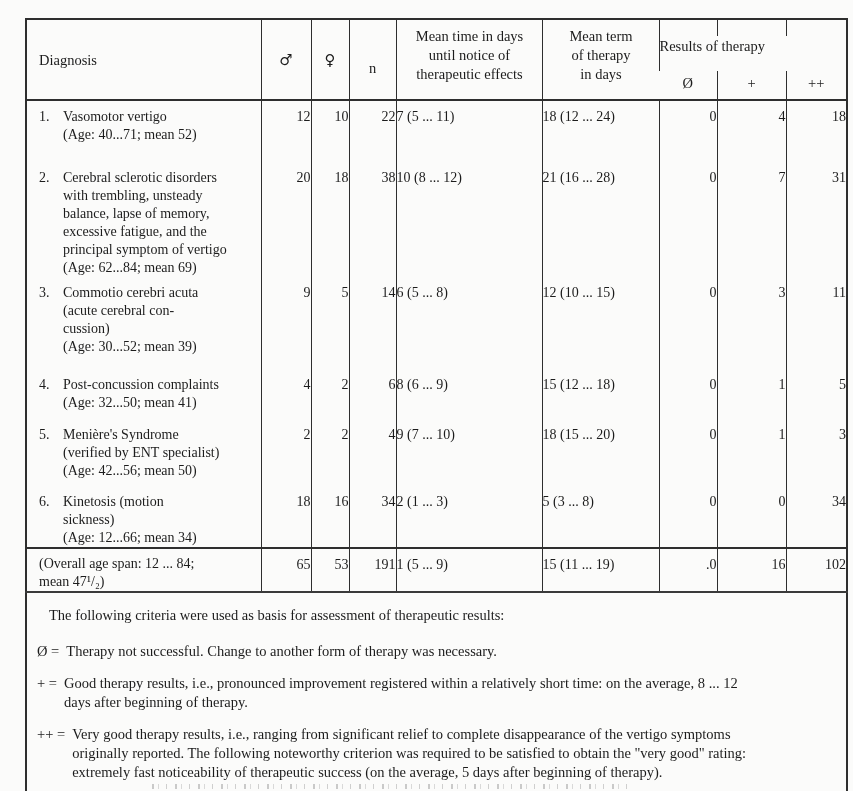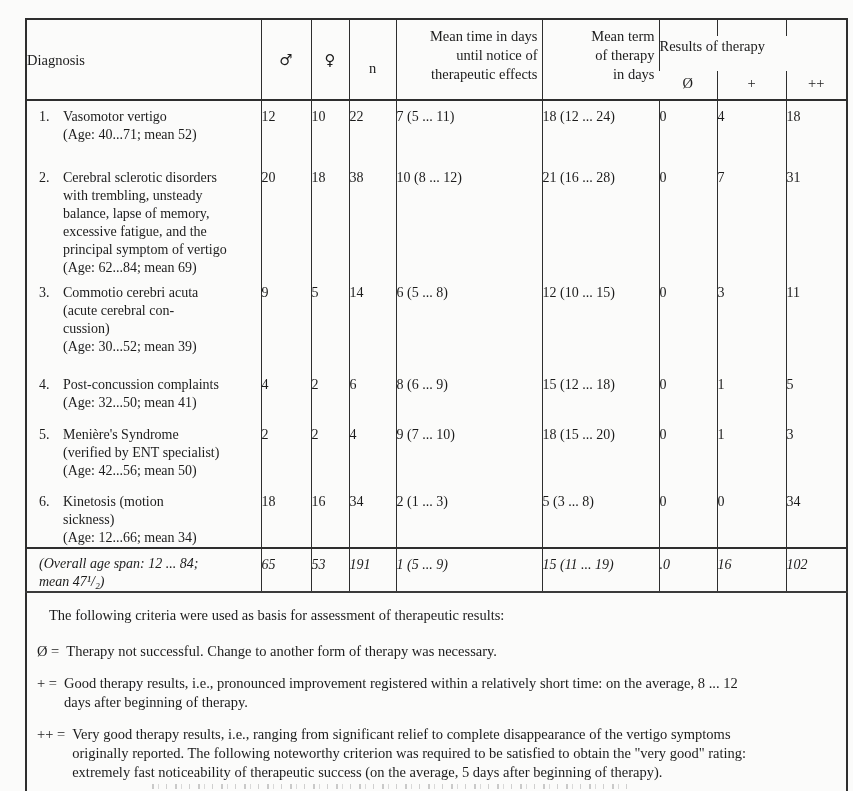--- a/index.html
+++ b/index.html
@@ -17,44 +17,44 @@
     border:2px solid #2e2e2e;
     font-size:14px;line-height:18px;
   }
   th,td{padding:0;font-weight:normal;}
   
   th + th, td + td{border-left:1px solid #2e2e2e;}
   
   tr.hA{height:52px;}
   tr.hB{height:29px;}
   thead th{border-bottom:2px solid #2e2e2e;font-size:14.5px;}
-  .c-diag{text-align:left;vertical-align:middle;padding-left:0;}
+  .c-diag{text-align:left;vertical-align:middle;padding-left:12px;}
   .gender{font-family:"DejaVu Sans",sans-serif;font-size:15px;text-align:center;vertical-align:middle;}
   .c-n{text-align:center;vertical-align:middle;padding-top:16px;}
-  .c-mt,.c-mm{text-align:right;vertical-align:top;padding:7px 4px 0 5px;white-space:pre-line;line-height:19px;font-family:Liberation Serif, serif;}
+  .c-mt,.c-mm{text-align:center;vertical-align:top;padding:7px 4px 0 5px;white-space:pre-line;line-height:19px;font-family:Liberation Serif, serif;}
   .c-res{
     text-align:left;vertical-align:middle;border-bottom:none;
     background-image:linear-gradient(#2e2e2e,#2e2e2e),linear-gradient(#2e2e2e,#2e2e2e);
     background-repeat:no-repeat,no-repeat;
     background-size:1px 16px,1px 16px;
     background-position:57px 0,126px 0;
   }
   tr.hB th{text-align:center;vertical-align:top;padding-top:3px;font-size:14.5px;}
   
   tbody td{vertical-align:top;}
   tr.r1{height:62px;} tr.r2{height:112px;} tr.r3{height:92px;}
   tr.r4{height:50px;} tr.r5{height:67px;} tr.r6{height:61px;}
   td.diag{padding:7px 2px 0 12px;}
   .dwrap{display:flex;}
   .rnum{flex:0 0 24px;}
   .rlines{white-space:pre-line;}
-  td.num{text-align:left;padding-top:7px;margin-left:28px;}
+  td.num{text-align:right;padding-top:7px;margin-left:28px;}
   td.mt,td.mm{text-align:left;padding-top:7px;white-space:pre-line;}
   
-  tr.totals{height:33px;font-style:italic;}
+  tr.totals{height:33px;}
   tr.totals td{border-top:2px solid #2e2e2e;border-bottom:2px solid #3a3a3a;}
   tr.totals td.diag{padding-top:6px;}
   .tlabel{white-space:pre-line;}
   
   tr.fnrow td{border-left:none;}
   td.fncell{
     height:180px;vertical-align:top;
     padding:13px 10px 0 10px;
     font-size:14.5px;line-height:19px;
   }

